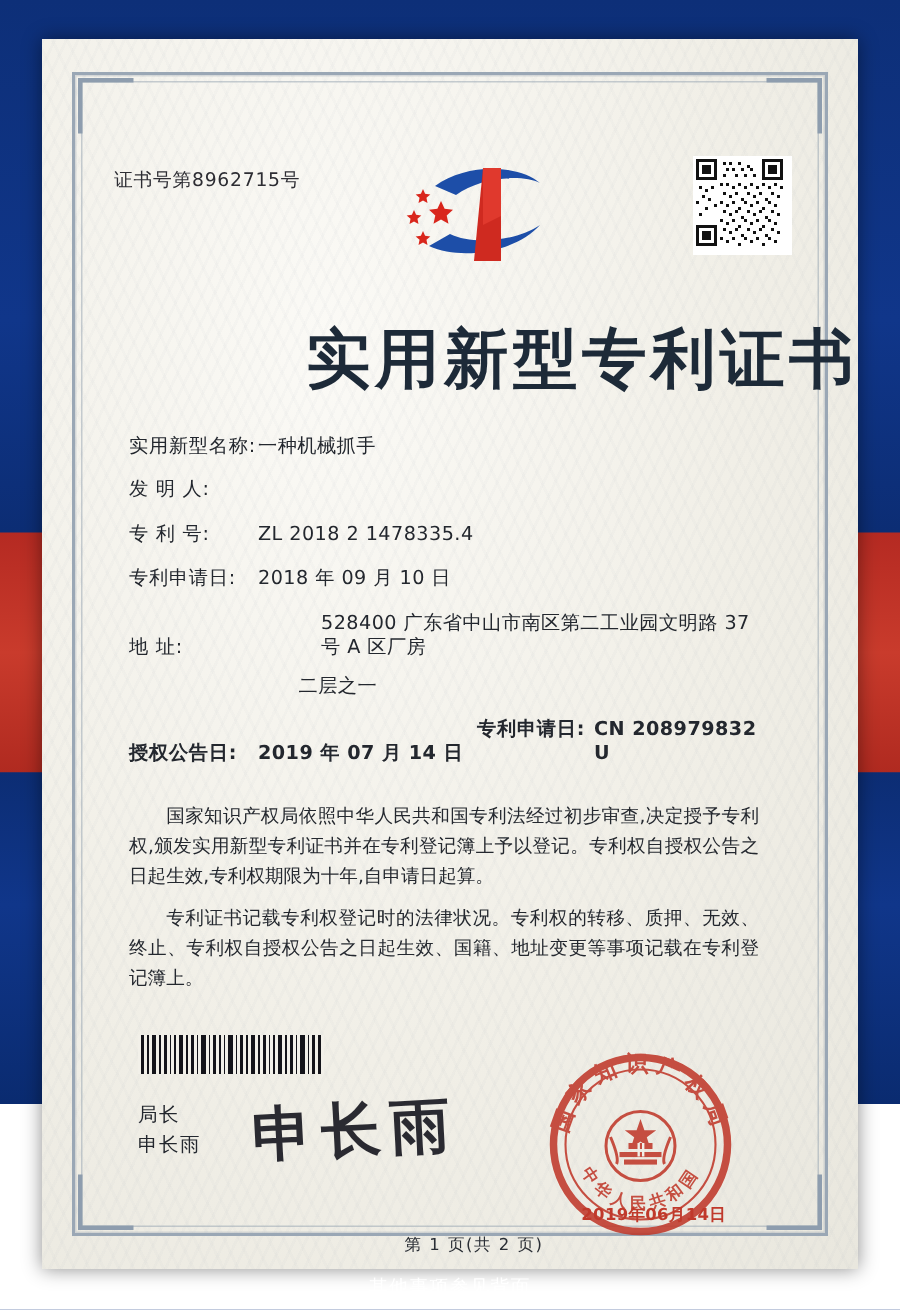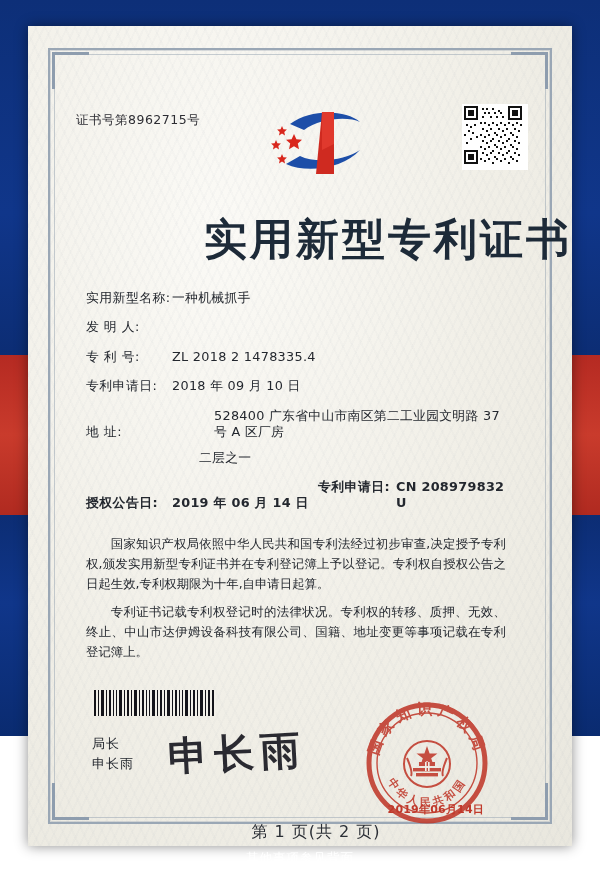--- a/index.html
+++ b/index.html
@@ -243,21 +243,21 @@
     font-weight: bold;
     letter-spacing: 0.2px;
   }
 
   
   .page-no {
     position: absolute;
     left: 0; right: 0;
     top: 796px;
     text-align: center;
-    font-size: 16px;
+    font-size: 11px;
     color: #2a2e35;
     letter-spacing: 1px;
     padding-left: 32px;
   }
   .back-note {
     position: absolute;
     left: 0; right: 0;
     top: 850px;
     text-align: center;
     font-size: 12.5px;
@@ -433,32 +433,32 @@
 
       <div class="frow tight">
         <div class="flabel">地 址:</div>
         <div class="fvalue">528400 广东省中山市南区第二工业园文明路 37 号 A 区厂房</div>
       </div>
       <div class="fvalue2" style="margin-bottom:13px;">二层之一</div>
 
       <div class="frow-split">
         <div class="split-left">
           <div class="flabel">授权公告日:</div>
-          <div class="fvalue">2019 年 06 月 14 日</div>
+          <div class="fvalue">2019 年 07 月 14 日</div>
         </div>
         <div class="split-right">
           <div class="flabel">专利申请日:</div>
           <div class="fvalue">CN 208979832 U</div>
         </div>
       </div>
     </div>
 
     <div class="body-text">
       <p>国家知识产权局依照中华人民共和国专利法经过初步审查,决定授予专利权,颁发实用新型专利证书并在专利登记簿上予以登记。专利权自授权公告之日起生效,专利权期限为十年,自申请日起算。</p>
-      <p>专利证书记载专利权登记时的法律状况。专利权的转移、质押、无效、终止、中山市达伊姆设备科技有限公司、国籍、地址变更等事项记载在专利登记簿上。</p>
+      <p>专利证书记载专利权登记时的法律状况。专利权的转移、质押、无效、终止、专利权自授权公告之日起生效、国籍、地址变更等事项记载在专利登记簿上。</p>
     </div>
 
     <div class="barcode">
       <svg width="124" height="26" viewBox="0 0 124 26" shape-rendering="crispEdges" xmlns="http://www.w3.org/2000/svg">
         <rect width="124" height="26" fill="#f2f0e9"></rect>
         <g fill="#14141a">
           <rect x="2" y="0" width="2" height="26"></rect>
             <rect x="6" y="0" width="1" height="26"></rect>
           <rect x="9" y="0" width="3" height="26"></rect>
             <rect x="14" y="0" width="1" height="26"></rect>

